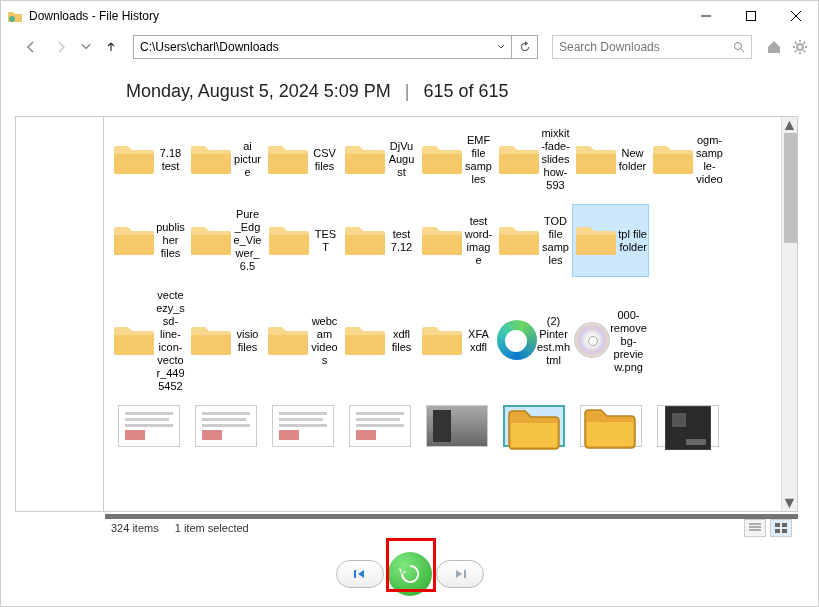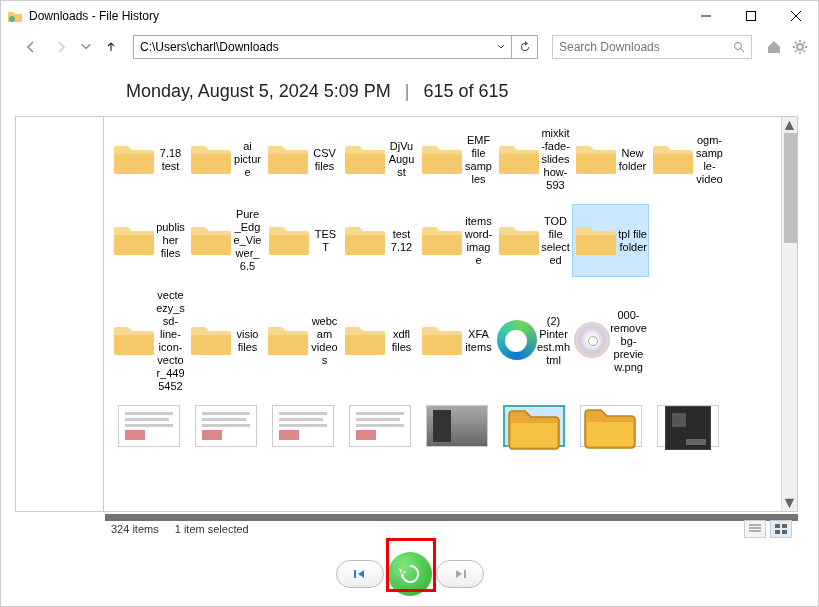--- a/index.html
+++ b/index.html
@@ -51,21 +51,21 @@
 
 .folder-svg { width: 44px; height: 34px; }
 
 
 .thumb-row { display: flex; padding: 2px 0 0 6px; }
 .thumb { width: 77px; height: 50px; display: flex; align-items: center; justify-content: center; margin: 0 0 0 0; }
 .thumb .timg { width: 62px; height: 42px; border: 1px solid #ccc; background: #fff; position: relative; }
 .thumb.sel .timg { background: #cce8ff; border-color: #99d1ff; }
 
 
-.statusbar { position: absolute; left: 104px; right: 20px; bottom: 70px; height: 22px; display: flex; align-items: center; font-size: 11px; color: #333; border-top: 7px solid #737373; padding: 0 6px; justify-content: space-between; }
+.statusbar { position: absolute; left: 104px; right: 20px; bottom: 70px; height: 22px; display: flex; align-items: center; font-size: 11px; color: #333; border-top: 5px solid #737373; padding: 0 6px; justify-content: space-between; }
 .status-left { display: flex; gap: 16px; }
 .status-right { display: flex; gap: 4px; }
 .view-btn { width: 22px; height: 18px; border: 1px solid #ccc; display: flex; align-items: center; justify-content: center; background: #f4f4f4; }
 
 
 .bottom-controls { position: absolute; bottom: 10px; left: 0; right: 0; display: flex; justify-content: center; align-items: center; gap: 4px; }
 .ctrl-btn { width: 48px; height: 28px; border: 1px solid #bbb; border-radius: 14px; background: linear-gradient(#fff,#eee); display: flex; align-items: center; justify-content: center; }
 .restore-btn { width: 44px; height: 44px; border-radius: 50%; background: radial-gradient(circle at 35% 30%, #7fe87f, #2aa82a); display: flex; align-items: center; justify-content: center; position: relative; }
 .restore-highlight { position: absolute; border: 3px solid #e00; width: 50px; height: 54px; top: 537px; left: 385px; pointer-events: none; }
 
@@ -300,30 +300,30 @@
             </div>
             <div class="label">test 7.12</div>
           </div>
           <div class="item">
             <div class="ficon">
               <svg class="folder-svg" viewBox="0 0 44 34">
                 <path d="M2 8 L2 30 Q2 32 4 32 L40 32 Q42 32 42 30 L42 10 Q42 8 40 8 L20 8 L16 4 L4 4 Q2 4 2 6 Z" fill="#f7d88c"></path>
                 <path d="M2 12 L42 12 L42 30 Q42 32 40 32 L4 32 Q2 32 2 30 Z" fill="#f5c869"></path>
               </svg>
             </div>
-            <div class="label">items word-image</div>
-          </div>
-          <div class="item">
-            <div class="ficon">
-              <svg class="folder-svg" viewBox="0 0 44 34">
-                <path d="M2 8 L2 30 Q2 32 4 32 L40 32 Q42 32 42 30 L42 10 Q42 8 40 8 L20 8 L16 4 L4 4 Q2 4 2 6 Z" fill="#f7d88c"></path>
-                <path d="M2 12 L42 12 L42 30 Q42 32 40 32 L4 32 Q2 32 2 30 Z" fill="#f5c869"></path>
-              </svg>
-            </div>
-            <div class="label">TOD file selected</div>
+            <div class="label">test word-image</div>
+          </div>
+          <div class="item">
+            <div class="ficon">
+              <svg class="folder-svg" viewBox="0 0 44 34">
+                <path d="M2 8 L2 30 Q2 32 4 32 L40 32 Q42 32 42 30 L42 10 Q42 8 40 8 L20 8 L16 4 L4 4 Q2 4 2 6 Z" fill="#f7d88c"></path>
+                <path d="M2 12 L42 12 L42 30 Q42 32 40 32 L4 32 Q2 32 2 30 Z" fill="#f5c869"></path>
+              </svg>
+            </div>
+            <div class="label">TOD file samples</div>
           </div>
           <div class="item selected">
             <div class="ficon">
               <svg class="folder-svg" viewBox="0 0 44 34">
                 <path d="M2 8 L2 30 Q2 32 4 32 L40 32 Q42 32 42 30 L42 10 Q42 8 40 8 L20 8 L16 4 L4 4 Q2 4 2 6 Z" fill="#f7d88c"></path>
                 <path d="M2 12 L42 12 L42 30 Q42 32 40 32 L4 32 Q2 32 2 30 Z" fill="#f5c869"></path>
               </svg>
             </div>
             <div class="label">tpl file folder</div>
           </div>
@@ -365,21 +365,21 @@
             </div>
             <div class="label">xdfl files</div>
           </div>
           <div class="item">
             <div class="ficon">
               <svg class="folder-svg" viewBox="0 0 44 34">
                 <path d="M2 8 L2 30 Q2 32 4 32 L40 32 Q42 32 42 30 L42 10 Q42 8 40 8 L20 8 L16 4 L4 4 Q2 4 2 6 Z" fill="#f7d88c"></path>
                 <path d="M2 12 L42 12 L42 30 Q42 32 40 32 L4 32 Q2 32 2 30 Z" fill="#f5c869"></path>
               </svg>
             </div>
-            <div class="label">XFA items</div>
+            <div class="label">XFA xdfl</div>
           </div>
           <div class="item">
             <div class="ficon">
               <div class="edge-icon"></div>
             </div>
             <div class="label">(2) Pinterest.mhtml</div>
           </div>
           <div class="item">
             <div class="ficon">
               <div class="cd-icon"></div>

